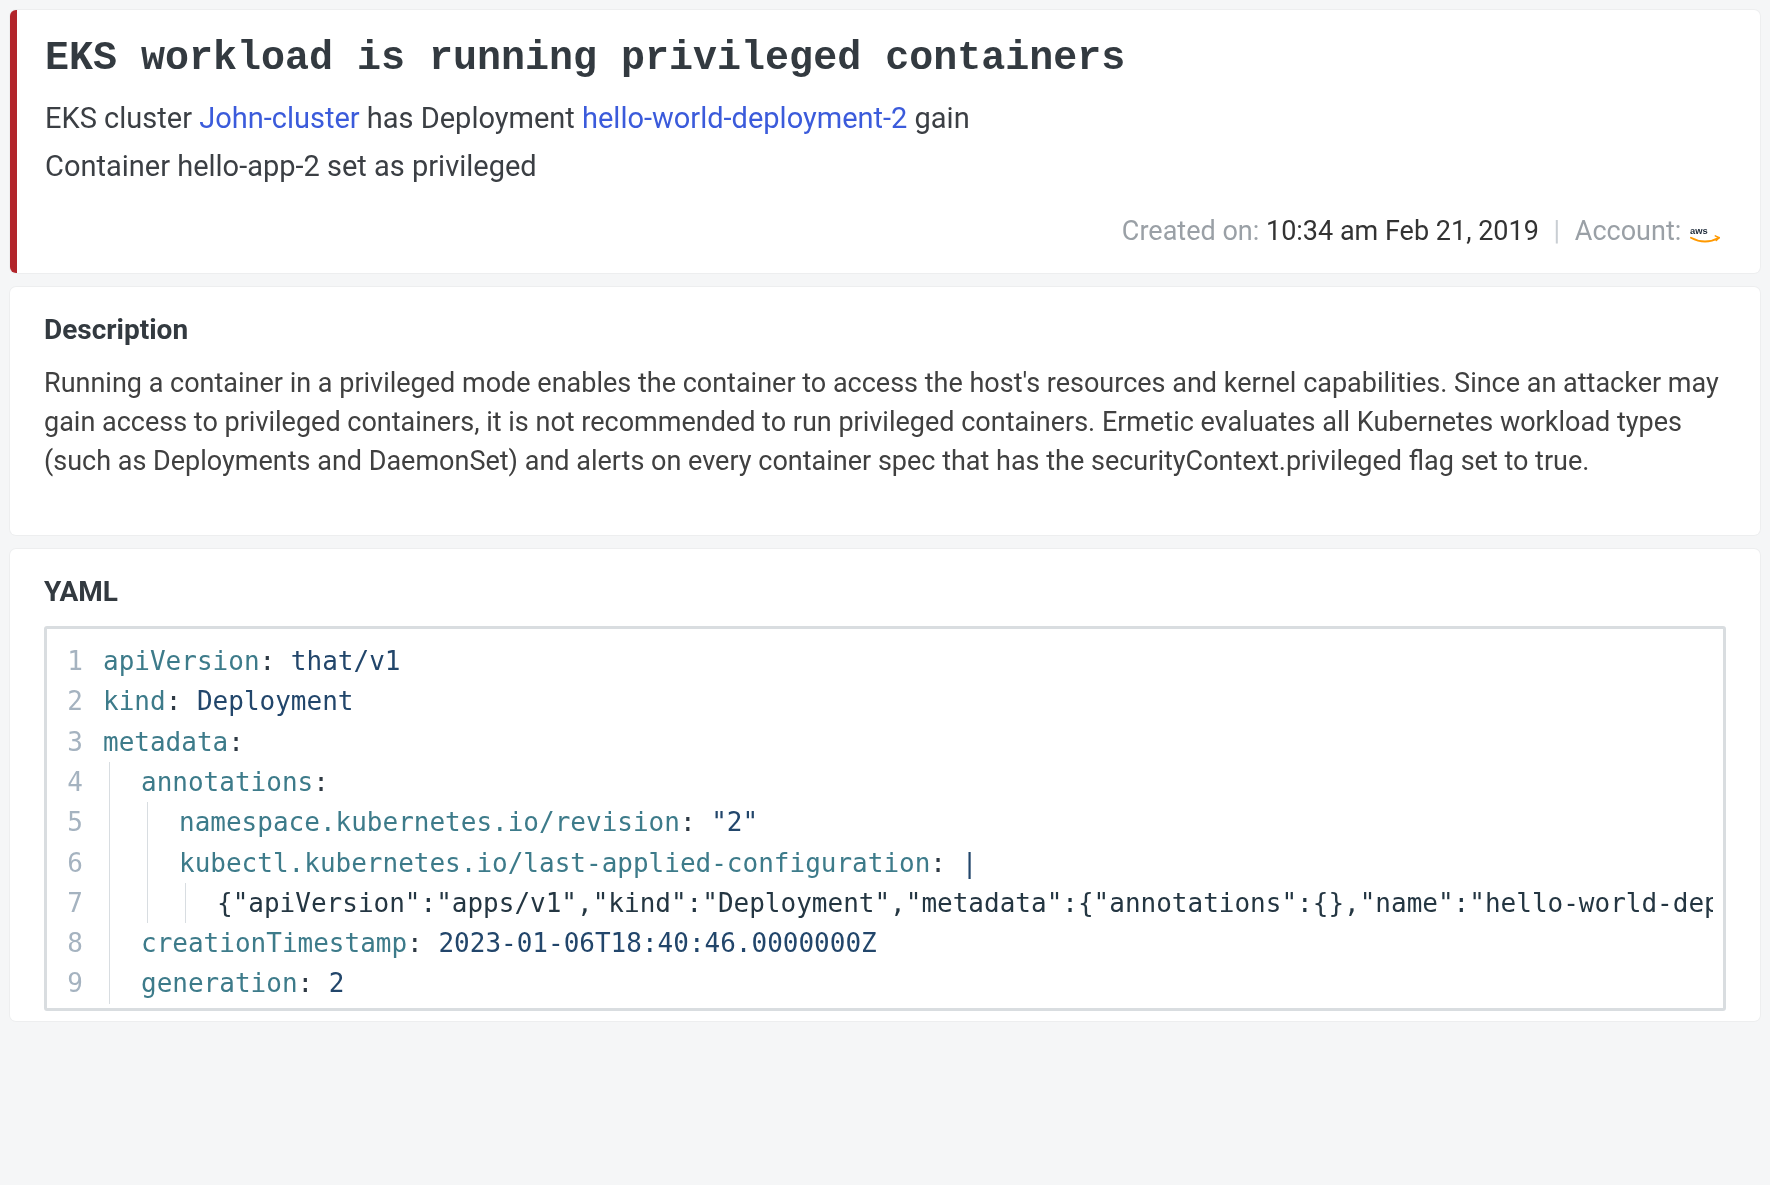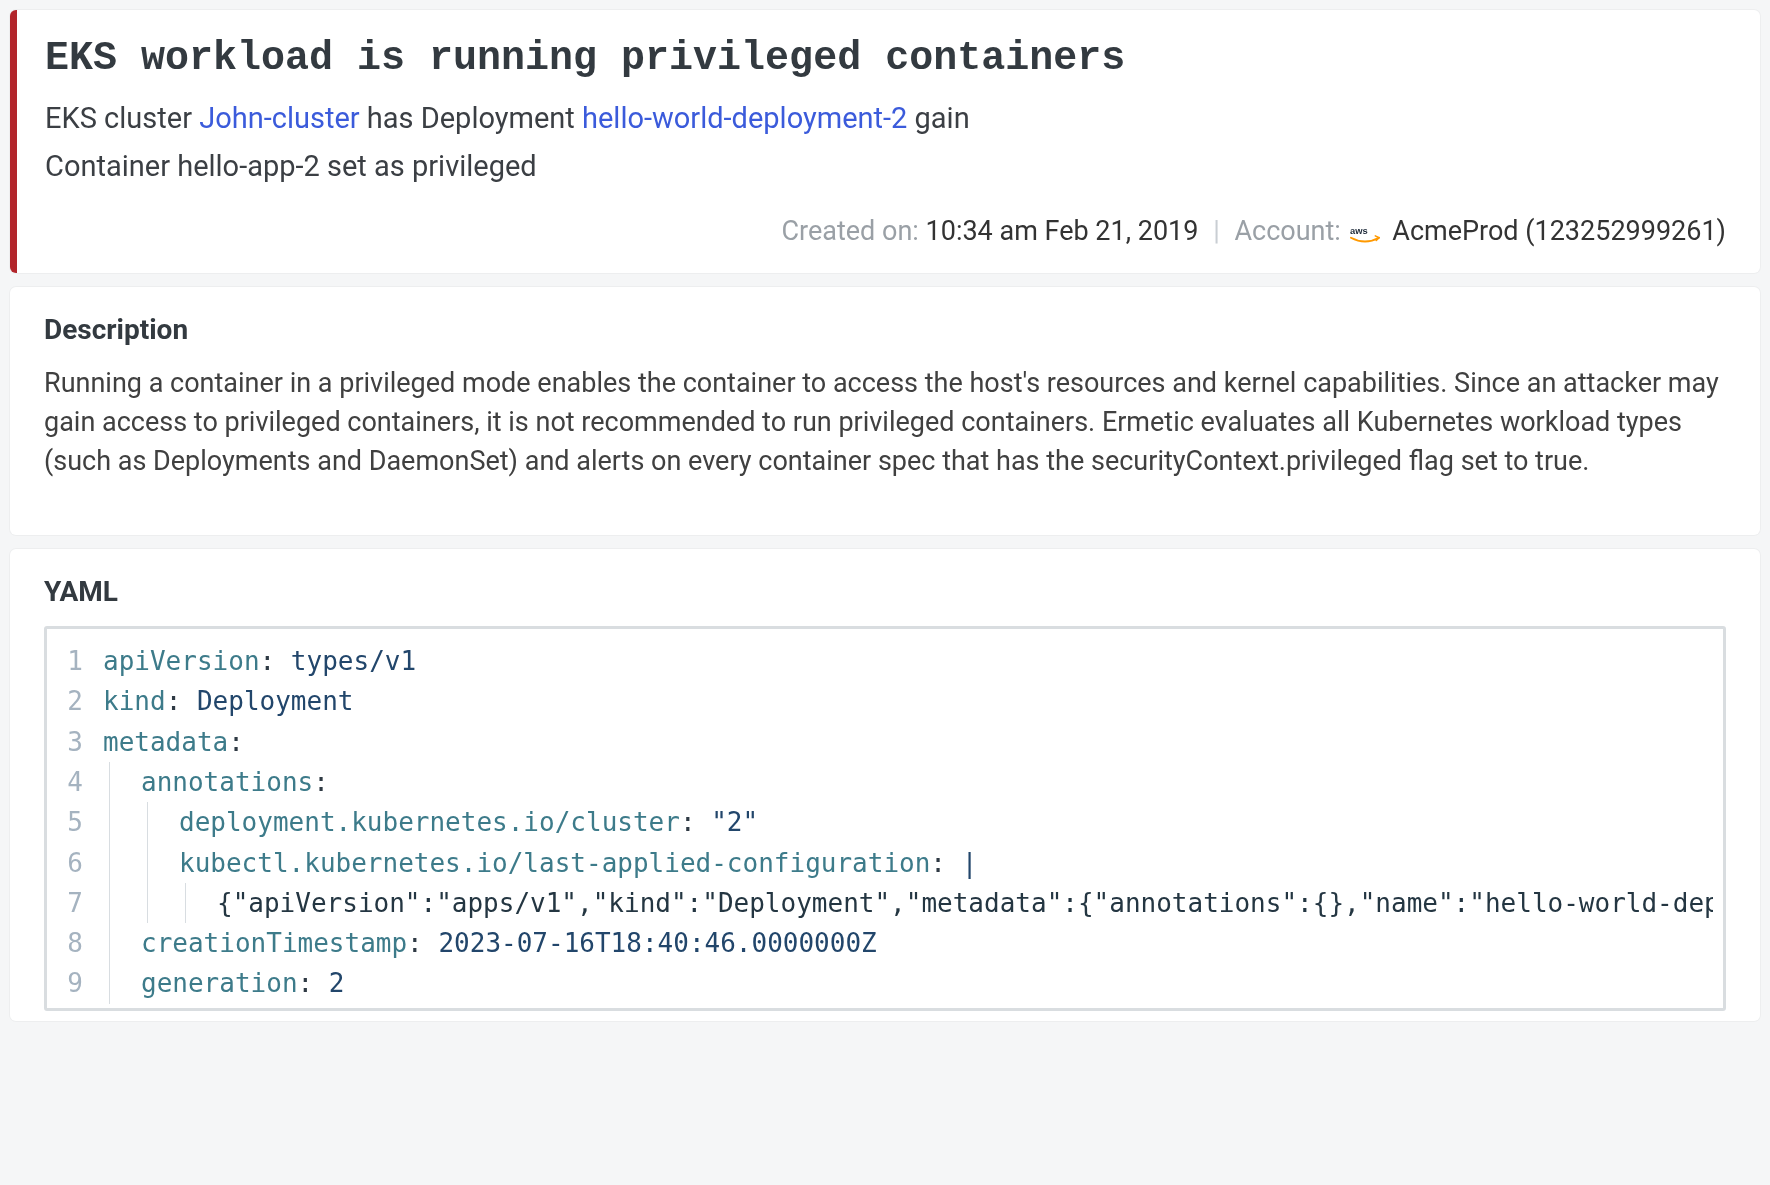--- a/index.html
+++ b/index.html
@@ -129,62 +129,61 @@
     <span class="meta-label">Created on: </span><span>10:34 am Feb 21, 2019</span>
     <span class="divider">|</span>
     <span class="meta-label">Account: </span>
     <span class="aws-icon">
       <svg viewBox="0 0 32 20" width="30" height="22">
         <text x="0" y="10" font-size="10" font-family="Arial" fill="#232f3e" font-weight="600">aws</text>
         <path d="M1 14 Q16 22 31 14" stroke="#ff9900" stroke-width="2" fill="none" stroke-linecap="round"></path>
         <path d="M27 12 L31 14 L28 17" stroke="#ff9900" stroke-width="1.6" fill="none" stroke-linecap="round" stroke-linejoin="round"></path>
       </svg>
     </span>
-    <span>AcmeProd (123252999261)</span>
   </div>
 </div>
 
 <div class="card">
   <h2 class="section-title">Description</h2>
   <p class="desc-body">Running a container in a privileged mode enables the container to access the host's resources and kernel capabilities. Since an attacker may gain access to privileged containers, it is not recommended to run privileged containers. Ermetic evaluates all Kubernetes workload types (such as Deployments and DaemonSet) and alerts on every container spec that has the securityContext.privileged flag set to true.</p>
 </div>
 
 <div class="card yaml-card">
   <h2 class="section-title">YAML</h2>
   <div class="code-block" id="code-block">
       <div class="code-line">
         <span class="gutter">1</span>
-        <span class="code-content" style="padding-left: 0px;"><span class="k">apiVersion</span><span class="p">: </span><span class="v">types/v1</span></span>
+        <span class="code-content" style="padding-left: 0px;"><span class="k">apiVersion</span><span class="p">: </span><span class="v">that/v1</span></span>
       </div>
       <div class="code-line">
         <span class="gutter">2</span>
         <span class="code-content" style="padding-left: 0px;"><span class="k">kind</span><span class="p">: </span><span class="v">Deployment</span></span>
       </div>
       <div class="code-line">
         <span class="gutter">3</span>
         <span class="code-content" style="padding-left: 0px;"><span class="k">metadata</span><span class="p">:</span></span>
       </div>
       <div class="code-line">
         <span class="gutter">4</span>
         <span class="code-content" style="padding-left: 38px;"><span class="guide" style="left: 6px;"></span><span class="k">annotations</span><span class="p">:</span></span>
       </div>
       <div class="code-line">
         <span class="gutter">5</span>
-        <span class="code-content" style="padding-left: 76px;"><span class="guide" style="left: 6px;"></span><span class="guide" style="left: 44px;"></span><span class="k">deployment.kubernetes.io/cluster</span><span class="p">: </span><span class="v">"2"</span></span>
+        <span class="code-content" style="padding-left: 76px;"><span class="guide" style="left: 6px;"></span><span class="guide" style="left: 44px;"></span><span class="k">namespace.kubernetes.io/revision</span><span class="p">: </span><span class="v">"2"</span></span>
       </div>
       <div class="code-line">
         <span class="gutter">6</span>
         <span class="code-content" style="padding-left: 76px;"><span class="guide" style="left: 6px;"></span><span class="guide" style="left: 44px;"></span><span class="k">kubectl.kubernetes.io/last-applied-configuration</span><span class="p">: </span><span class="v">|</span></span>
       </div>
       <div class="code-line">
         <span class="gutter">7</span>
         <span class="code-content" style="padding-left: 114px;"><span class="guide" style="left: 6px;"></span><span class="guide" style="left: 44px;"></span><span class="guide" style="left: 82px;"></span><span class="json-raw">{"apiVersion":"apps/v1","kind":"Deployment","metadata":{"annotations":{},"name":"hello-world-deployment-2","namesp</span></span>
       </div>
       <div class="code-line">
         <span class="gutter">8</span>
-        <span class="code-content" style="padding-left: 38px;"><span class="guide" style="left: 6px;"></span><span class="k">creationTimestamp</span><span class="p">: </span><span class="v">2023-07-16T18:40:46.0000000Z</span></span>
+        <span class="code-content" style="padding-left: 38px;"><span class="guide" style="left: 6px;"></span><span class="k">creationTimestamp</span><span class="p">: </span><span class="v">2023-01-06T18:40:46.0000000Z</span></span>
       </div>
       <div class="code-line">
         <span class="gutter">9</span>
         <span class="code-content" style="padding-left: 38px;"><span class="guide" style="left: 6px;"></span><span class="k">generation</span><span class="p">: </span><span class="v">2</span></span>
       </div>
     </div>
 </div>
 
 </body></html>

